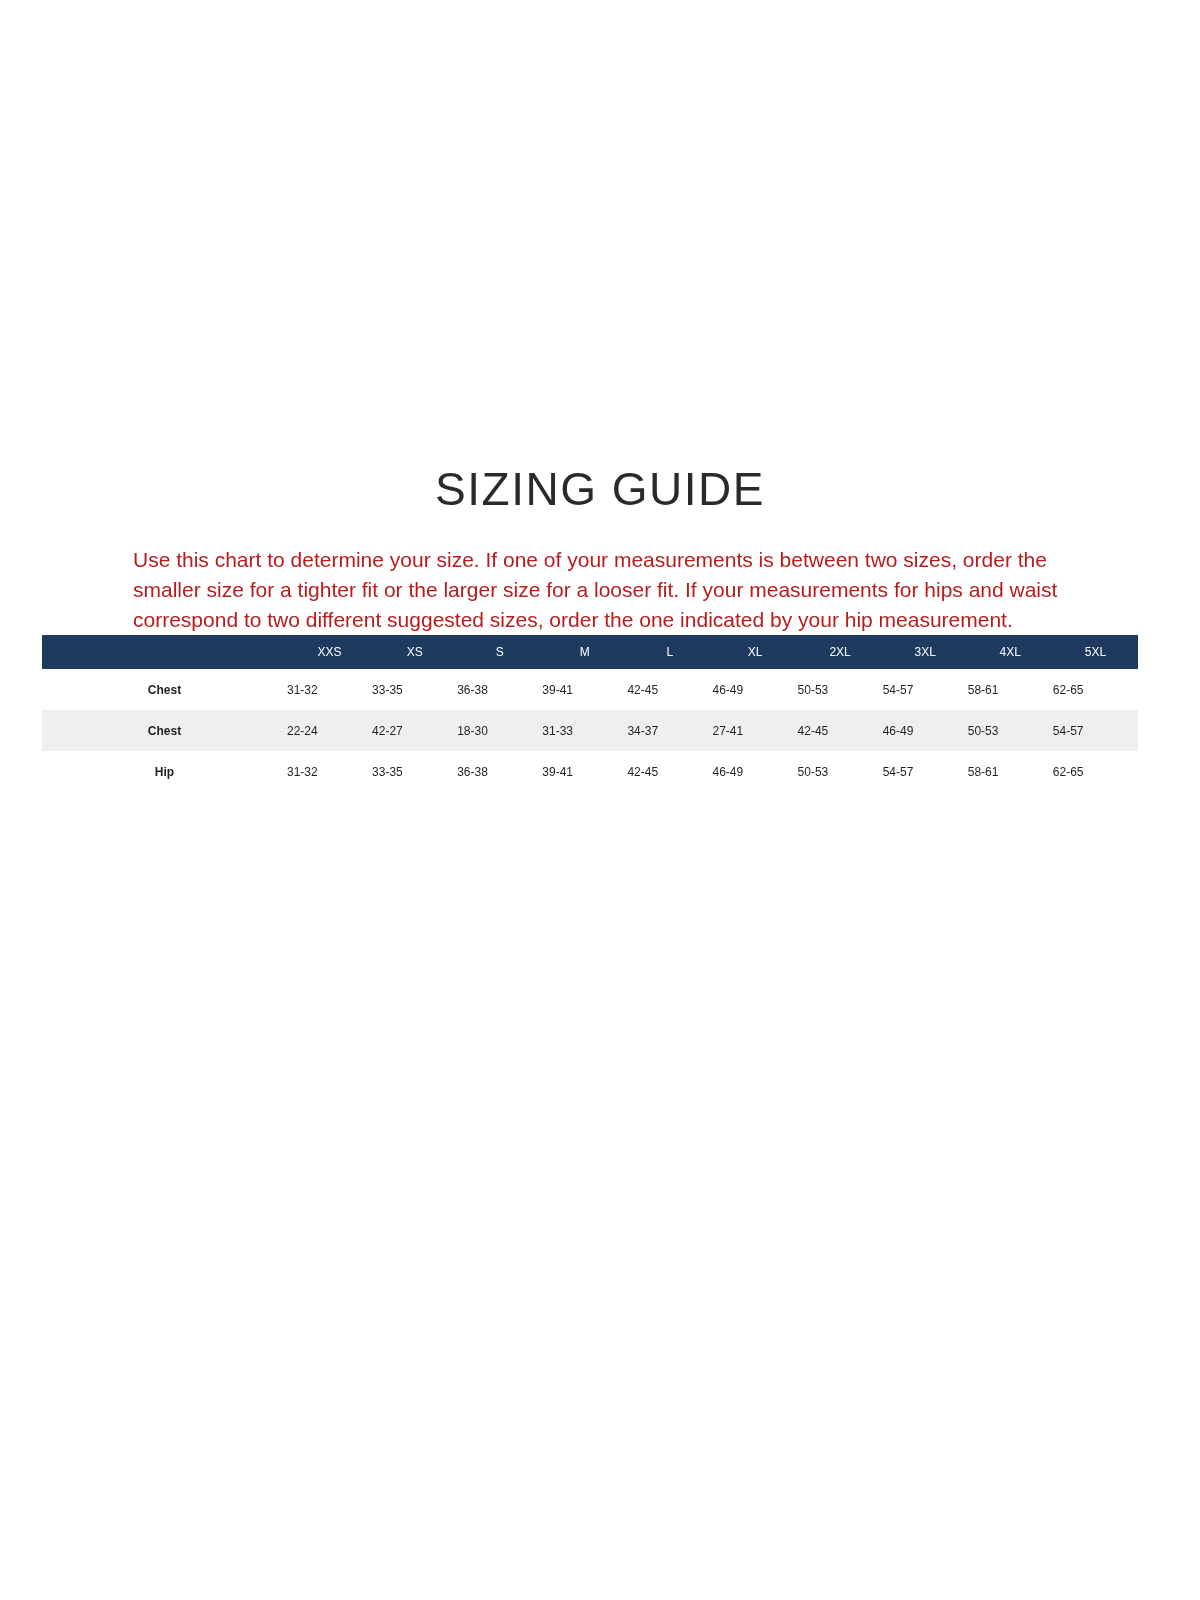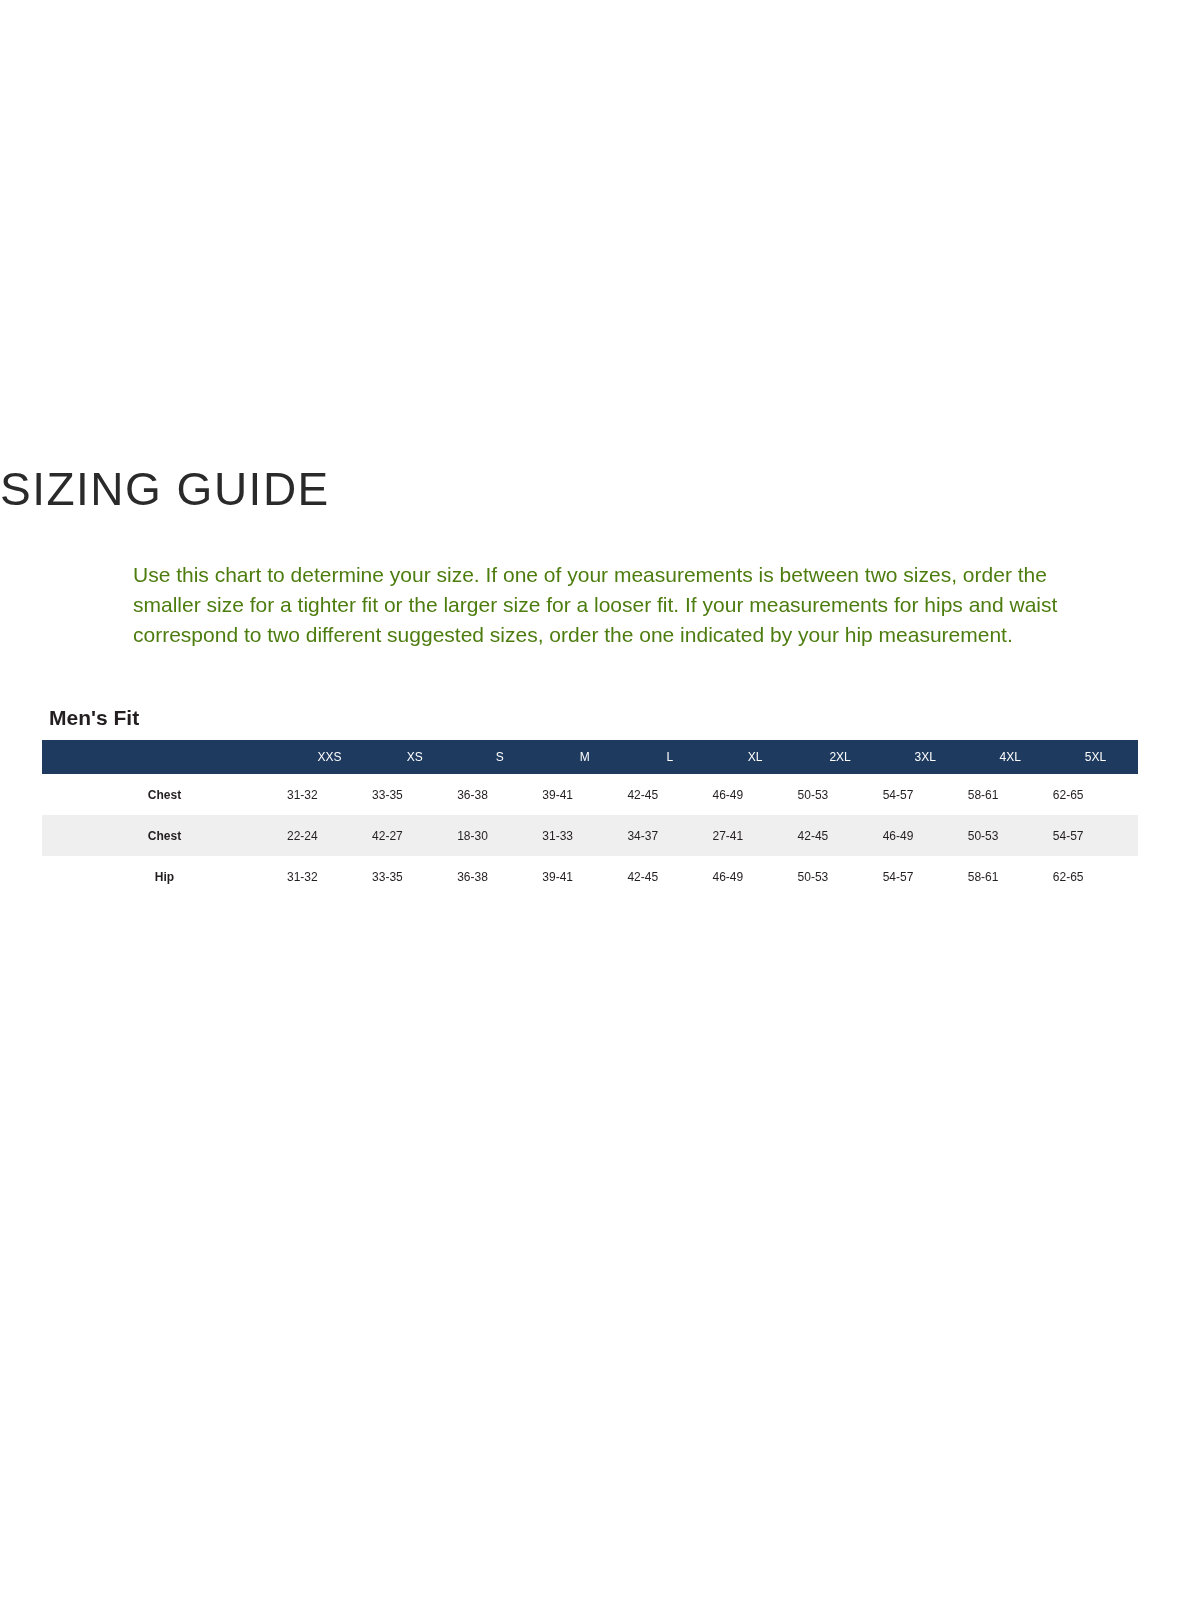--- a/index.html
+++ b/index.html
@@ -22,31 +22,32 @@
     overflow: hidden;
   }
   .page {
     position: relative;
     width: 1200px;
     height: 1600px;
   }
   .title {
     padding-top: 462px;
     margin: 0;
+    text-align: center;
     font-size: 46px;
     font-weight: 400;
     letter-spacing: 1.5px;
     color: #2a2a2a;
   }
   .intro {
-    margin: 44px 0 0 133px;
+    margin: 29px 0 0 133px;
     width: 940px;
     font-size: 21px;
     line-height: 1.43;
-    color: #4d7c0f;
+    color: #b91c1c;
   }
   .section-label {
     margin: 56px 0 10px 49px;
     font-size: 21px;
     font-weight: 700;
   }
   table.sizing {
     border-collapse: collapse;
     margin-left: 42px;
     width: 1096px;
@@ -74,21 +75,20 @@
   table.sizing tbody tr.alt {
     background: var(--row-alt-bg);
   }
 </style>
 </head>
 <body>
 
 <div class="page">
   <h1 class="title">SIZING GUIDE</h1>
   <p class="intro">Use this chart to determine your size. If one of your measurements is between two sizes, order the smaller size for a tighter fit or the larger size for a looser fit. If your measurements for hips and waist correspond to two different suggested sizes, order the one indicated by your hip measurement.</p>
-  <div class="section-label">Men's Fit</div>
   <table class="sizing">
     <colgroup>
       <col class="label-col">
     </colgroup>
     <thead>
       <tr id="header-row">
           <th></th>
           <th>XXS</th>
           <th>XS</th>
           <th>S</th>

